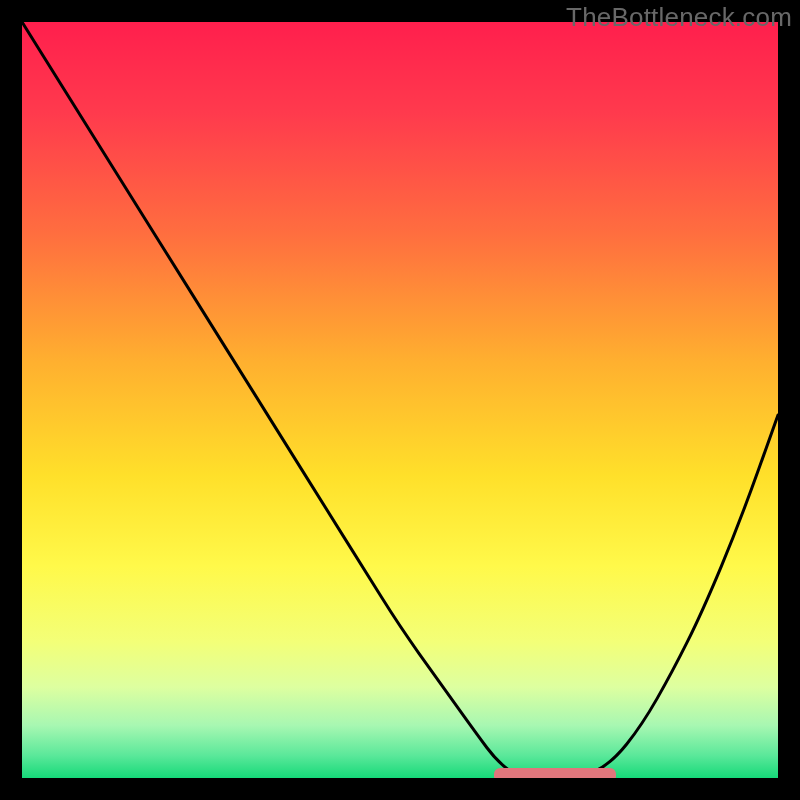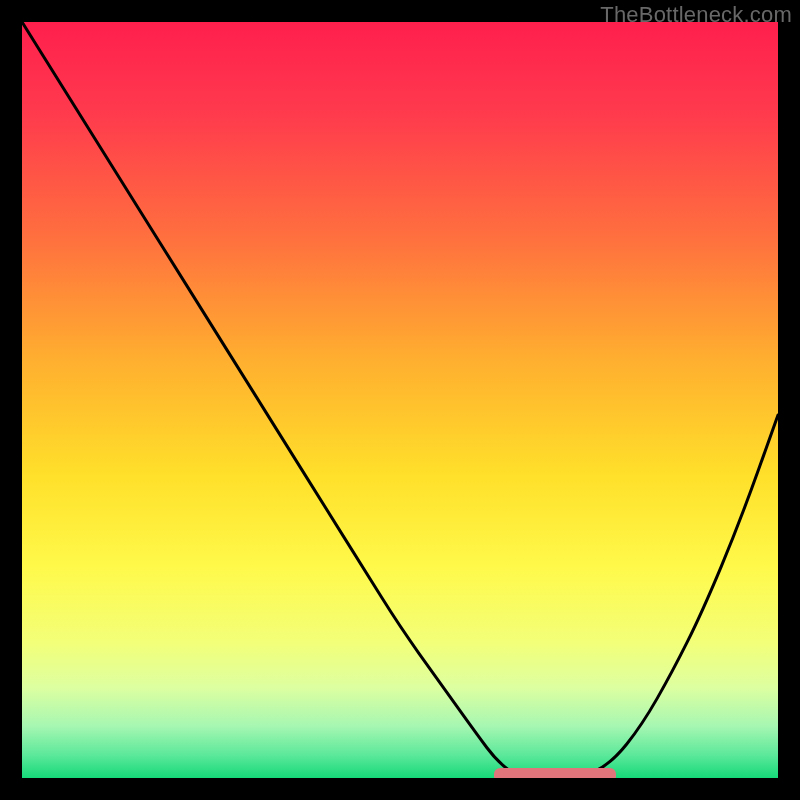--- a/index.html
+++ b/index.html
@@ -41,21 +41,21 @@
   .pink-band {
     position: absolute;
     background: #e0767c;
     border-radius: 6px;
   }
   .watermark {
     position: absolute;
     top: 2px;
     right: 8px;
     color: #686868;
-    font-size: 22px;
+    font-size: 26px;
     font-weight: 500;
     letter-spacing: 0.2px;
   }
 </style>
 </head>
 <body>
 
 <div class="frame">
 
   <div class="plot-area">

